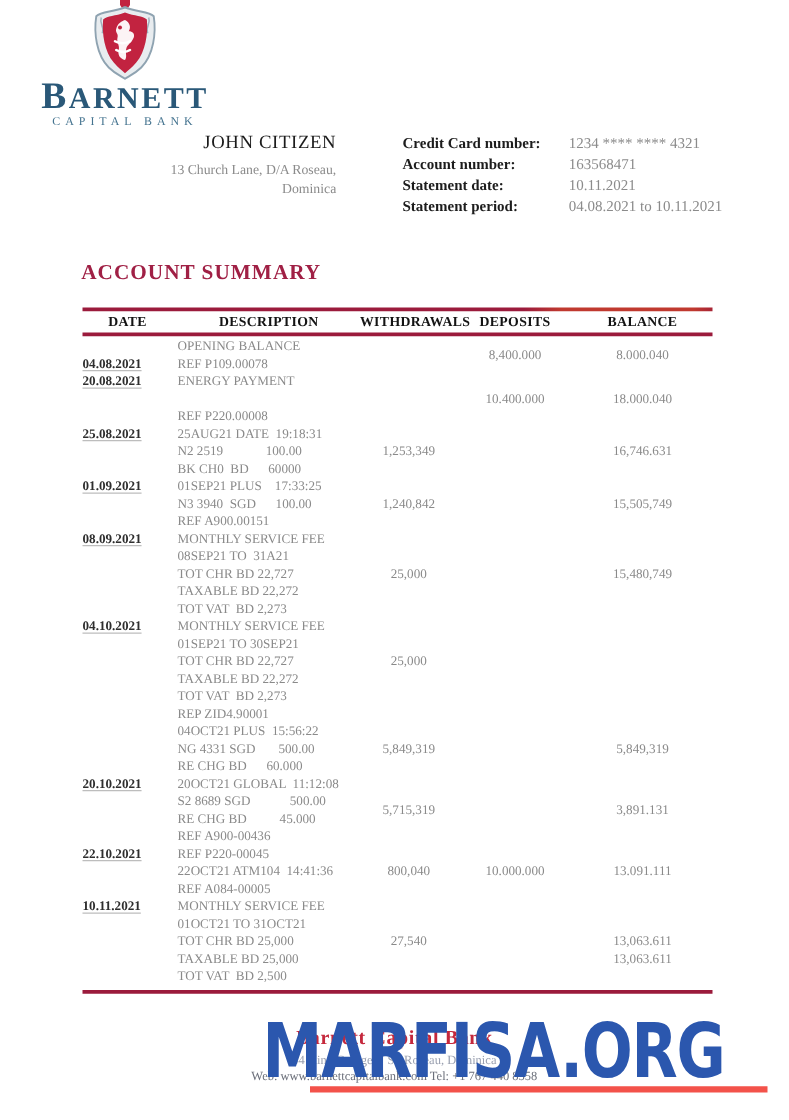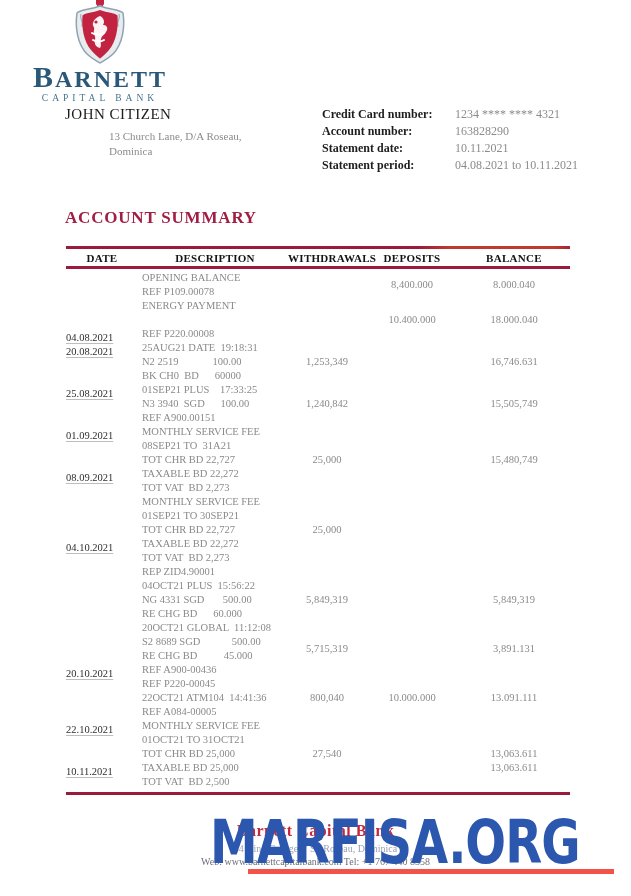--- a/index.html
+++ b/index.html
@@ -9,21 +9,21 @@
 
   
   .logo { position:absolute; left:30px; top:0; width:140px; text-align:center; }
   .crest { display:block; margin:0 auto; }
   .bank-name { color:#2a5878; font-weight:700; letter-spacing:2px;
                font-size:24px; line-height:24px; margin-top:1px; }
   .bank-name .cap { font-size:30px; }
   .bank-sub { color:#44738f; font-size:9.5px; letter-spacing:4px; margin-top:2px; }
 
   
-  .customer { position:absolute; left:65px; top:106px; }
+  .customer { position:absolute; left:65px; top:106px;text-align:right; }
   .cust-name { font-size:15px; color:#1c1c1c; letter-spacing:0.5px; }
   .cust-addr { margin-top:6px; font-size:11px; color:#8b8b8b; line-height:15px; width:160px;margin-left:44px; }
 
   
   .stmt { position:absolute; left:322px; top:106px; width:300px; }
   .stmt-row { display:flex; font-size:12px; line-height:17px; }
   .stmt-label { width:133px; color:#1d1d1d; font-weight:600;font-family:Liberation Serif, serif; }
   .stmt-value { color:#8b8b8b; }
 
   
@@ -34,22 +34,22 @@
   .tbl { position:absolute; left:66px; top:246px; width:504px; }
   .rule { height:3px; background:#9b1b3c; }
   .rule-top { background:linear-gradient(to right,#9b1b3c 0%,#9b1b3c 70%,#c0392f 76%,#c0392f 97%,#a72536 100%); }
   .grid-row { display:grid; grid-template-columns:72px 150px 78px 92px 112px; }
   .thead { height:17px; align-items:center; }
   .th { font-size:11px; color:#141414; font-weight:700; letter-spacing:0.3px; text-align:center; }
   .th.left { text-align:center; padding-left:4px; }
   .tbody { padding-top:2px; padding-bottom:3px; }
   .t-row { display:grid; grid-template-columns:72px 150px 78px 92px 112px; height:14px; }
   .c { font-size:10.5px; line-height:14px; overflow:visible; }
-  .c-date { color:#2e2e2e; font-weight:400; text-decoration:underline;
-            text-decoration-color:#bdbdbd; text-underline-offset:2px;margin-top:46px; }
+  .c-date { color:#2e2e2e; font-weight:700; text-decoration:underline;
+            text-decoration-color:#bdbdbd; text-underline-offset:2px; }
   .c-desc { color:#8a8a8a; white-space:pre; padding-left:4px;font-family:Liberation Serif, serif; }
   .c-num { color:#8a8a8a; text-align:center; }
   .shift { transform:translateY(7px); }
 
   
   .footer { position:absolute; left:0; top:822px; width:631px; text-align:center; }
   .footer-bank { font-size:16px; color:#c5283c; font-weight:600; letter-spacing:0.5px; }
   .footer-addr { font-size:10px; color:#9aa0b0; margin-top:3px; }
   .footer-web { font-size:10px; color:#6b6f7a; margin-top:2px; }
 
@@ -96,21 +96,21 @@
     </div>
   </div>
 
   <div class="stmt" id="stmt-info">
       <div class="stmt-row">
         <div class="stmt-label">Credit Card number:</div>
         <div class="stmt-value">1234 **** **** 4321</div>
       </div>
       <div class="stmt-row">
         <div class="stmt-label">Account number:</div>
-        <div class="stmt-value">163828290</div>
+        <div class="stmt-value">163568471</div>
       </div>
       <div class="stmt-row">
         <div class="stmt-label">Statement date:</div>
         <div class="stmt-value">10.11.2021</div>
       </div>
       <div class="stmt-row">
         <div class="stmt-label">Statement period:</div>
         <div class="stmt-value">04.08.2021 to 10.11.2021</div>
       </div>
     </div>

